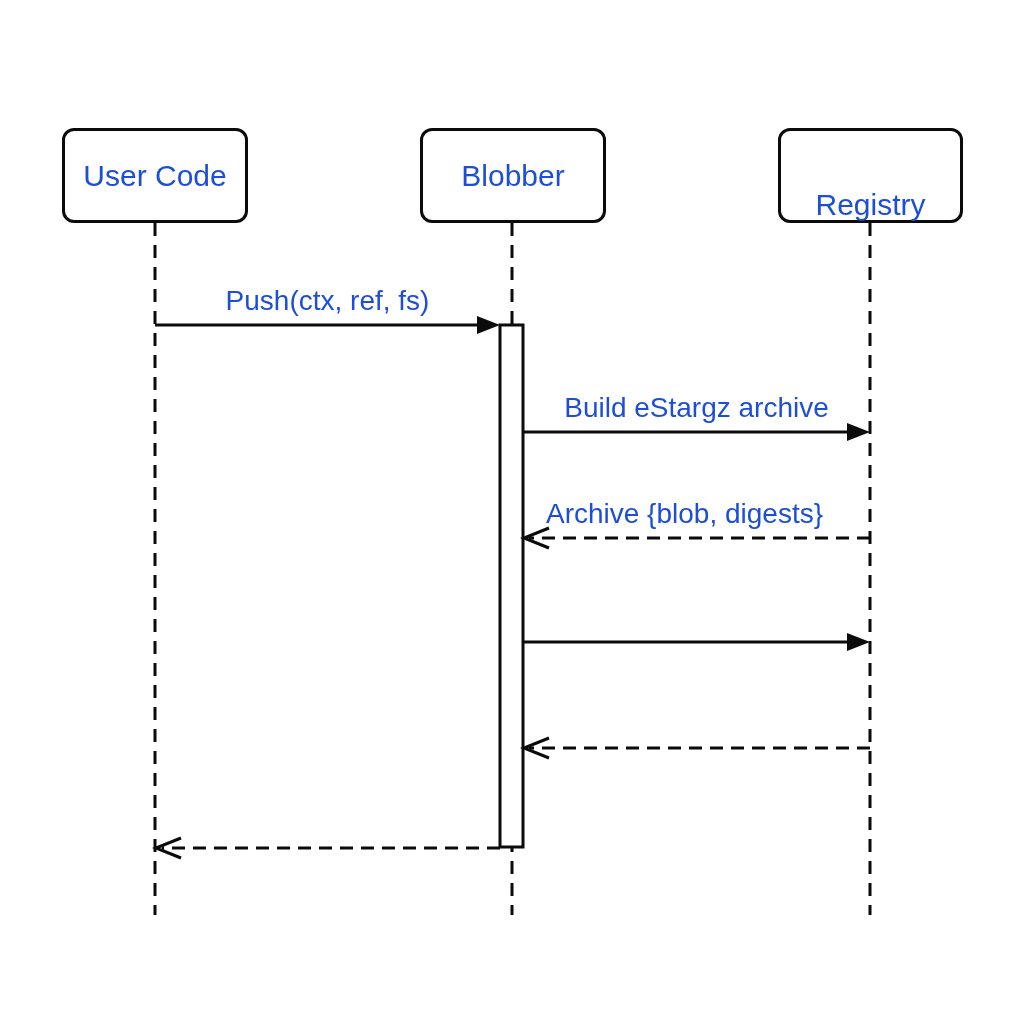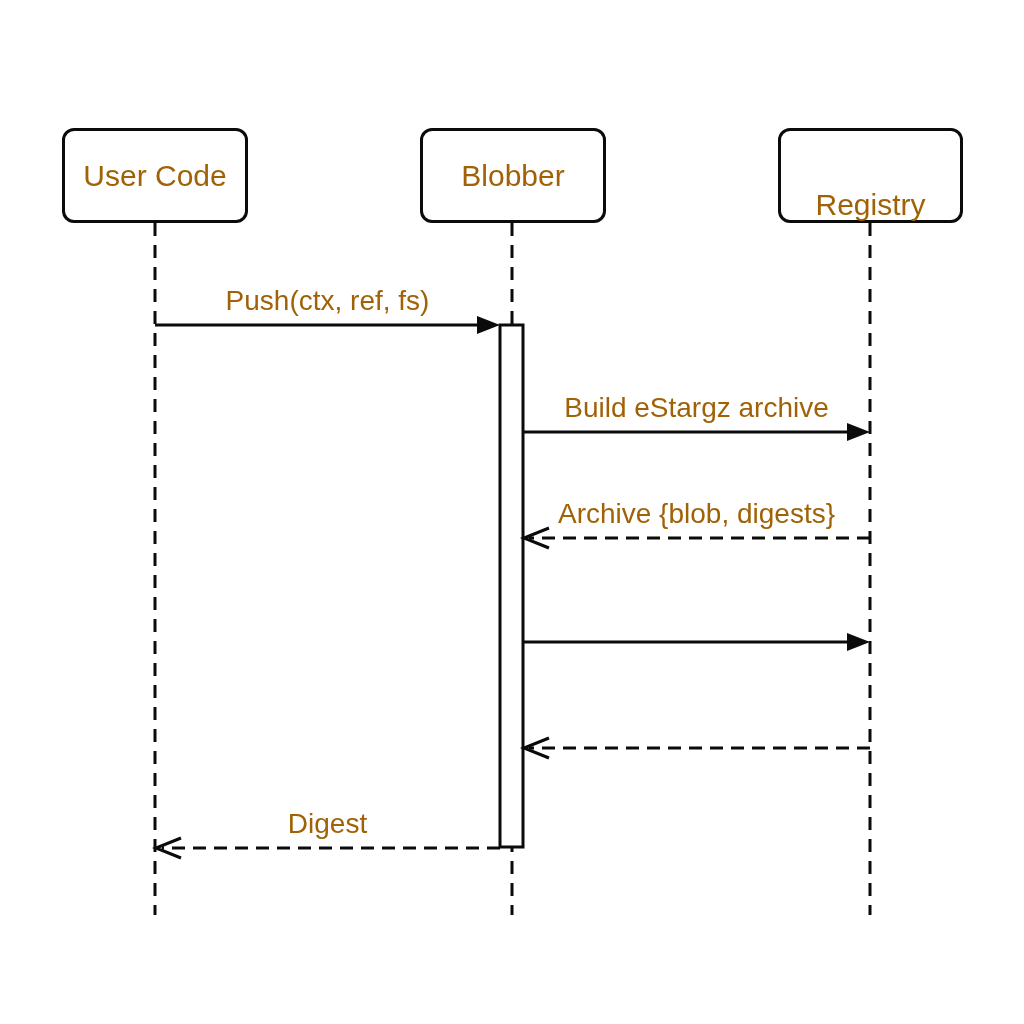--- a/index.html
+++ b/index.html
@@ -6,21 +6,21 @@
     margin: 0;
     padding: 0;
     background: #ffffff;
   }
   #stage {
     position: relative;
     width: 1024px;
     height: 1024px;
     background: #ffffff;
     font-family: "Liberation Sans", sans-serif;
-    color: #a16207;
+    color: #1d4ed8;
     overflow: hidden;
   }
   #canvas {
     position: absolute;
     left: 0;
     top: 0;
   }
   .participant-box {
     position: absolute;
     top: 128px;
@@ -44,21 +44,21 @@
     font-size: 28px;
     white-space: nowrap;
     z-index: 3;
   }
   #box-user    { left: 62px;  width: 186px; }
   #box-blobber { left: 420px; width: 186px; }
   #box-registry{ left: 778px; width: 185px; align-items: flex-end; }
 
   #label-m1 { left: 155px; width: 345px; top: 283px; }
   #label-m2 { left: 523px; width: 347px; top: 390px; text-align: center; }
-  #label-m3 { left: 523px; width: 347px; top: 496px; }
+  #label-m3 { left: 511px; width: 347px; top: 496px; }
   #label-m4 { left: 523px; width: 347px; top: 600px; }
   #label-m5 { left: 523px; width: 347px; top: 706px; }
   #label-m6 { left: 155px; width: 345px; top: 806px; }
 </style>
 </head>
 <body>
 
 <div id="stage">
 
   <svg id="canvas" width="1024" height="1024" viewBox="0 0 1024 1024" stroke="#0b0b0b" stroke-width="3" fill="none">
@@ -94,15 +94,14 @@
   <div id="box-blobber" class="participant-box">
     <span>Blobber</span>
   </div>
   <div id="box-registry" class="participant-box">
     <span>Registry</span>
   </div>
 
   <div id="label-m1" class="msg-label">Push(ctx, ref, fs)</div>
   <div id="label-m2" class="msg-label">Build eStargz archive</div>
   <div id="label-m3" class="msg-label">Archive {blob, digests}</div>
-  <div id="label-m6" class="msg-label">Digest</div>
 
 </div>
 
 </body></html>

